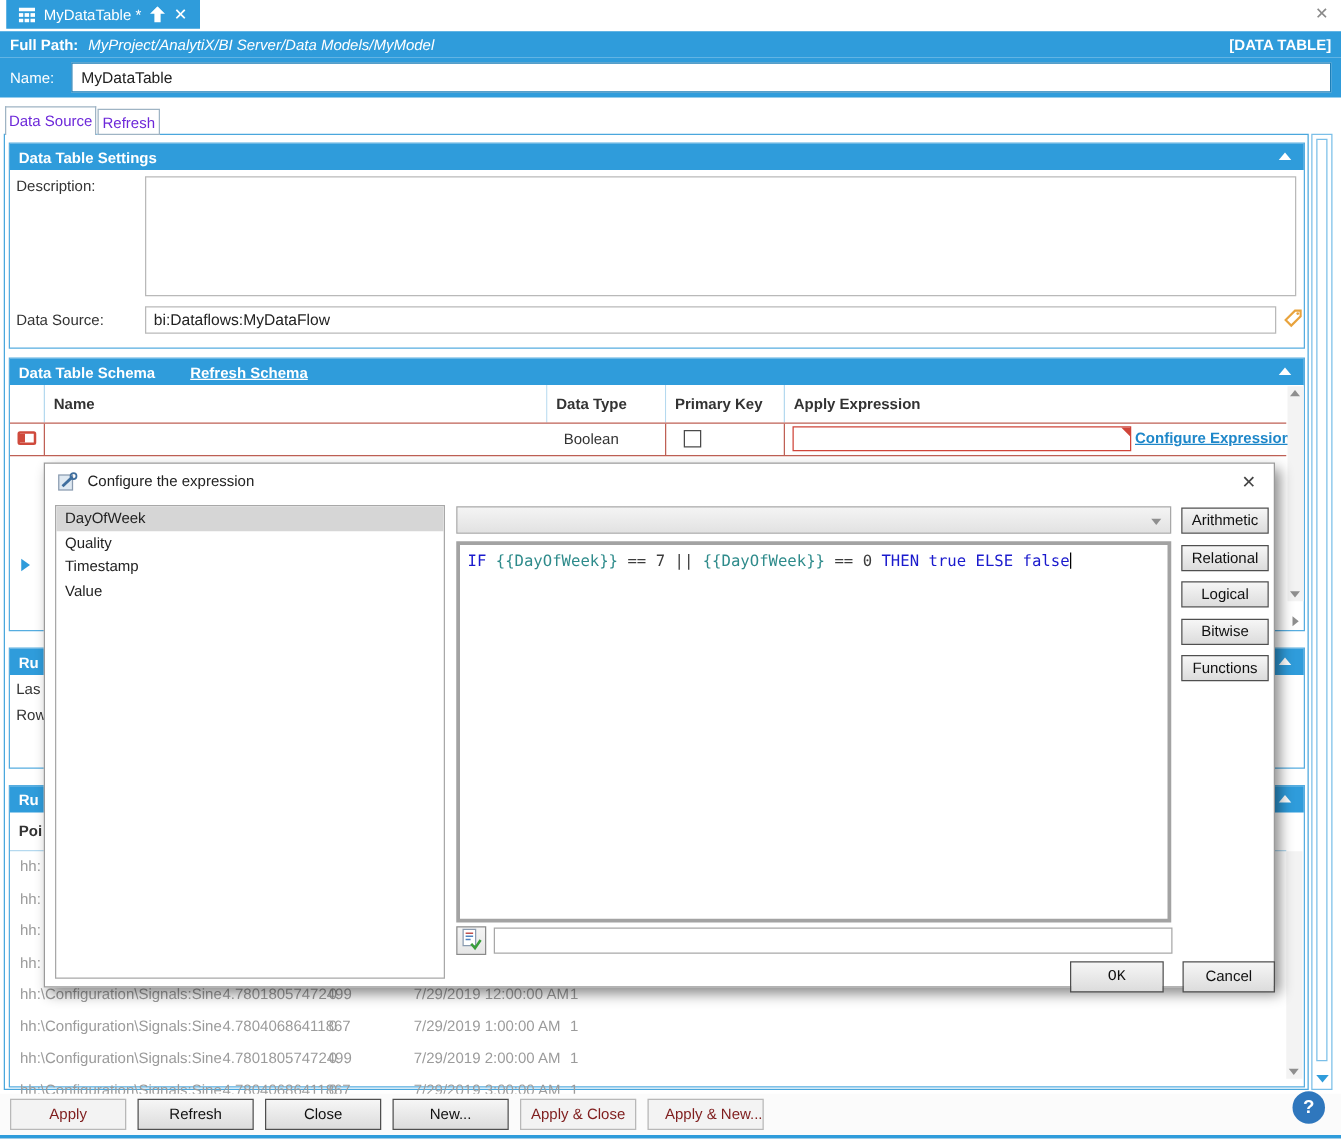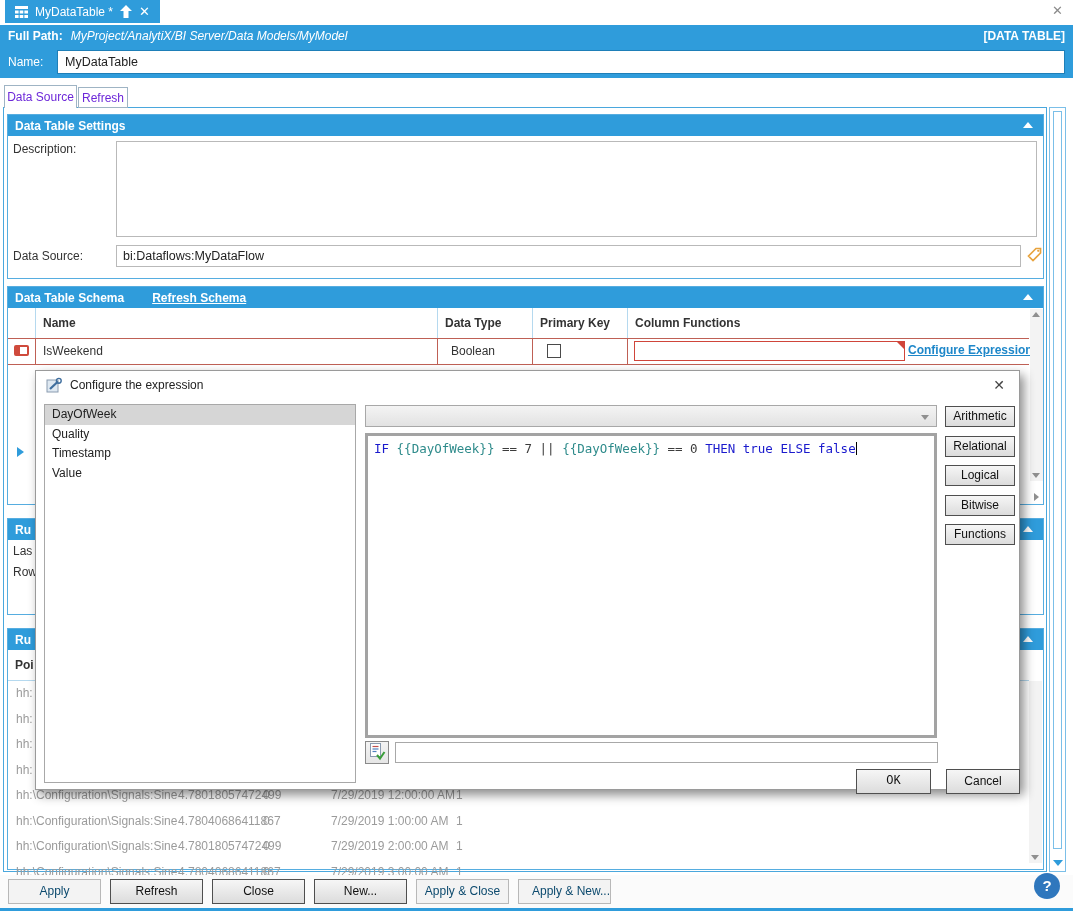--- a/index.html
+++ b/index.html
@@ -63,21 +63,21 @@
   .rt-rows { position:absolute; left:0; top:52px; right:14px; }
   .rt-row { position:relative; height:25.5px; line-height:25.5px; font-size:12px; color:#9b9b9b; white-space:nowrap; }
   .rt-row span { position:absolute; top:0; }
   .c-point { left:8px; } .c-val { left:170px; } .c-q { left:255px; } .c-ts { left:323px; } .c-flag { left:448px; }
 
   
   .footer { position:absolute; left:0; top:875px; width:1073px; height:36px; background:#fbfbfb; z-index:1; }
   .footer::after { content:""; position:absolute; left:0; bottom:0; width:100%; height:3px; background:#2f9cdb; }
   .btn { height:25px; font-size:12px; font-family:"Liberation Sans",sans-serif; background:linear-gradient(#f6f6f6,#dcdcdc); border:1px solid #4f4f4f; color:#111; text-align:center; line-height:23px; cursor:pointer; }
   .fbtn { position:absolute; top:4px; width:93px; }
-  .btn.disabled { border-color:#b8b8b8; background:#f3f3f3; color:#0c4a6e; cursor:default; }
+  .btn.disabled { border-color:#b8b8b8; background:#f3f3f3; color:#7f1d1d; cursor:default; }
   .help { position:absolute; left:1034px; top:873px; width:26px; height:26px; border-radius:50%; background:#2f77bd; color:#fff; font-weight:bold; font-size:15px; text-align:center; line-height:26px; z-index:2; cursor:pointer; }
 
   
   .dialog { position:absolute; left:35px; top:370px; width:985px; height:420px; background:#fff; border:1px solid #9a9a9a; box-shadow:4px 5px 10px rgba(0,0,0,.45); z-index:10; }
   .dlg-title { position:absolute; left:0; top:0; right:0; height:28px; }
   .dlg-title .txt { position:absolute; left:34px; top:7px; font-size:12px; color:#222; }
   .dlg-close { position:absolute; right:14px; top:6px; font-size:14px; color:#444; cursor:pointer; }
   .dlg-list { position:absolute; left:8px; top:33px; width:312px; height:379px; border:1px solid #a8a8a8; background:#fff; overflow:hidden; }
   .dlg-list .item { height:19.5px; line-height:19.5px; font-size:12px; color:#222; padding-left:7px; cursor:pointer; }
   .dlg-list .item.selected { background:#d6d6d6; }
@@ -157,29 +157,28 @@
     <div class="sechdr">
       <span>Data Table Schema</span>
       <span class="seclink">Refresh Schema</span>
       <span class="collapse tri-up-w"></span>
     </div>
 
     <div class="th" style="left:0; width:28px;"></div>
     <div class="th" style="left:28px; width:402px;">Name</div>
     <div class="th" style="left:430px; width:95px;">Data Type</div>
     <div class="th" style="left:525px; width:95px;">Primary Key</div>
-    <div class="th" style="left:620px; width:401px; border-right:none;">Column Functions</div>
+    <div class="th" style="left:620px; width:401px; border-right:none;">Apply Expression</div>
 
     <div class="schema-row" style="left:0; width:1021px;">
       <div class="sr-cell" style="left:0; width:28px;">
         <div class="rowsel-icon">
             <i></i>
           </div>
       </div>
-      <div class="sr-cell" style="left:28px; width:402px; padding-left:7px;">IsWeekend</div>
       <div class="sr-cell" style="left:430px; width:95px; padding-left:13px;">Boolean</div>
       <div class="sr-cell" style="left:525px; width:95px;">
         <div class="chk"></div>
       </div>
       <div class="sr-cell" style="left:620px; width:401px; border-right:none;">
         <div class="expr-input">
             <span class="err"></span>
           </div>
       </div>
       <span class="cfg-link">Configure Expression</span>

